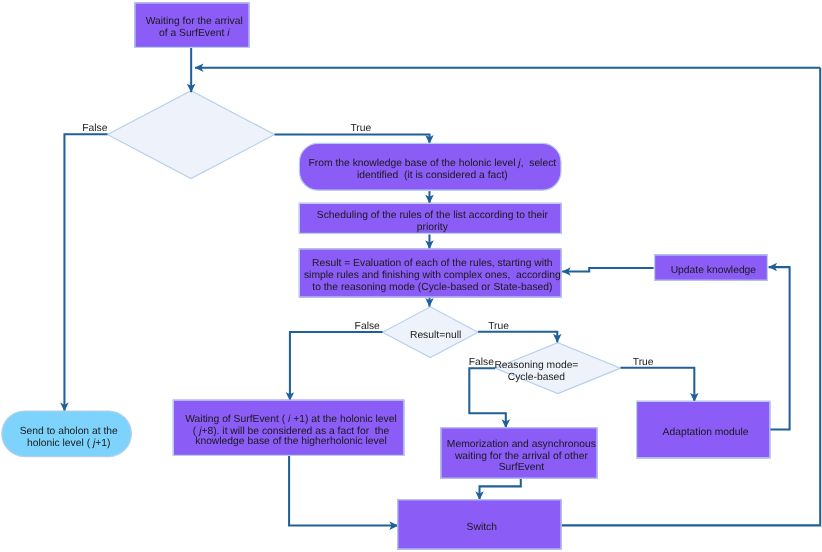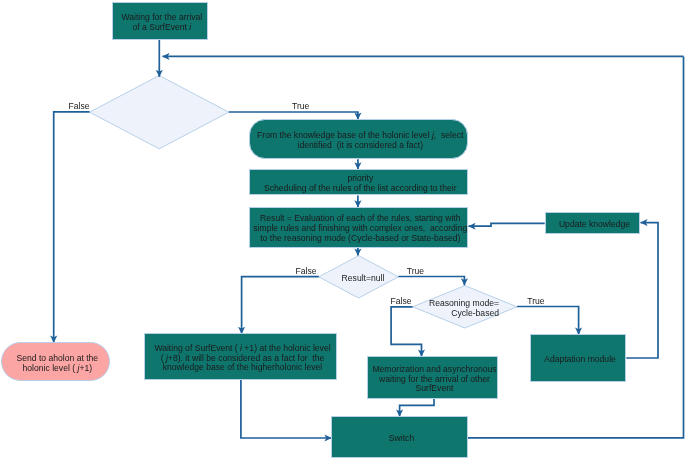--- a/index.html
+++ b/index.html
@@ -1,22 +1,22 @@
 <!DOCTYPE html>
 <html><head>
 <meta charset="utf-8">
 <style>
   html,body{margin:0;padding:0;}
   body{width:685px;height:460px;background:#ffffff;font-family:"Liberation Sans",sans-serif;overflow:hidden;}
   #stage{position:relative;width:685px;height:460px;}
   svg.layer{position:absolute;left:0;top:0;width:685px;height:460px;}
   .node{position:absolute;box-sizing:border-box;display:flex;align-items:center;justify-content:center;text-align:center;color:#1a1a1a;font-size:8.6px;line-height:9.9px;}
   .node>span,.dlabel>span{display:block;transform:translate(2px,2.4px);}
-  .rectnode{background:#0f766e;border:1px solid #b7d0ea;}
-  .roundnode{background:#fca5a5;border:1px solid #b7d0ea;border-radius:20px;}
+  .rectnode{background:#8b5cf6;border:1px solid #b7d0ea;}
+  .roundnode{background:#7dd3fc;border:1px solid #b7d0ea;border-radius:20px;}
   .lbl{position:absolute;color:#1a1a1a;white-space:nowrap;font-size:8.6px;line-height:9.9px;}
   .dlabel{position:absolute;display:flex;align-items:center;justify-content:center;text-align:center;color:#1a1a1a;font-size:8.6px;line-height:9.9px;}
   i{font-style:italic;}
   .tline{display:block;white-space:pre;}
 </style>
 </head>
 <body>
 
 <div id="stage">
 
@@ -76,40 +76,40 @@
 
   <div class="node rectnode" style="left:249px;top:119.1px;width:218.6px;height:40.2px;border-radius:16px;">
     <span>
         <span class="tline"><span>From the knowledge base of the holonic level </span><i>j</i><span>,  select</span></span>
         <span class="tline"><span>identified  (it is considered a fact)</span></span>
       </span>
   </div>
 
   <div class="node rectnode" style="left:249px;top:168.8px;width:218.6px;height:26.6px;">
     <span>
+        <span class="tline"><span>Scheduling of the rules of the list according to their</span></span>
         <span class="tline"><span>priority</span></span>
-        <span class="tline"><span>Scheduling of the rules of the list according to their</span></span>
       </span>
   </div>
 
   <div class="node rectnode" style="left:545px;top:212px;width:95px;height:22px;">
     <span>
         <span class="tline"><span>Update knowledge</span></span>
       </span>
   </div>
 
   <div class="node rectnode" style="left:249px;top:206.6px;width:218.6px;height:41.2px;">
     <span>
         <span class="tline"><span>Result = Evaluation of each of the rules, starting with</span></span>
         <span class="tline"><span>simple rules and finishing with complex ones,  according</span></span>
         <span class="tline"><span>to the reasoning mode (Cycle-based or State-based)</span></span>
       </span>
   </div>
 
-  <div class="node rectnode" style="left:530px;top:334px;width:96px;height:48px;">
+  <div class="node rectnode" style="left:530px;top:334px;width:112px;height:48px;">
     <span>
         <span class="tline"><span>Adaptation module</span></span>
       </span>
   </div>
 
   <div class="node roundnode" style="left:0.8px;top:342px;width:109px;height:39px;">
     <span>
         <span class="tline"><span>Send to aholon at the</span></span>
         <span class="tline"><span>holonic level ( </span><i>j</i><span>+1)</span></span>
       </span>
@@ -137,21 +137,21 @@
       </span>
   </div>
 
 
   <div class="dlabel" style="left:321px;top:265.3px;width:80px;height:23px;">
     <span>
         <span class="tline"><span>Result=null</span></span>
       </span>
   </div>
 
-  <div class="dlabel" style="left:410px;top:295.3px;width:104px;height:24px;text-align:right;">
+  <div class="dlabel" style="left:393px;top:295.3px;width:104px;height:24px;">
     <span>
         <span class="tline"><span>Reasoning mode=</span></span>
         <span class="tline"><span>Cycle-based</span></span>
       </span>
   </div>
 
   <span class="lbl" style="left:68.5px;top:102px;">False</span>
   <span class="lbl" style="left:292px;top:102px;">True</span>
   <span class="lbl" style="left:295.5px;top:267px;">False</span>
   <span class="lbl" style="left:406.8px;top:267px;">True</span>

